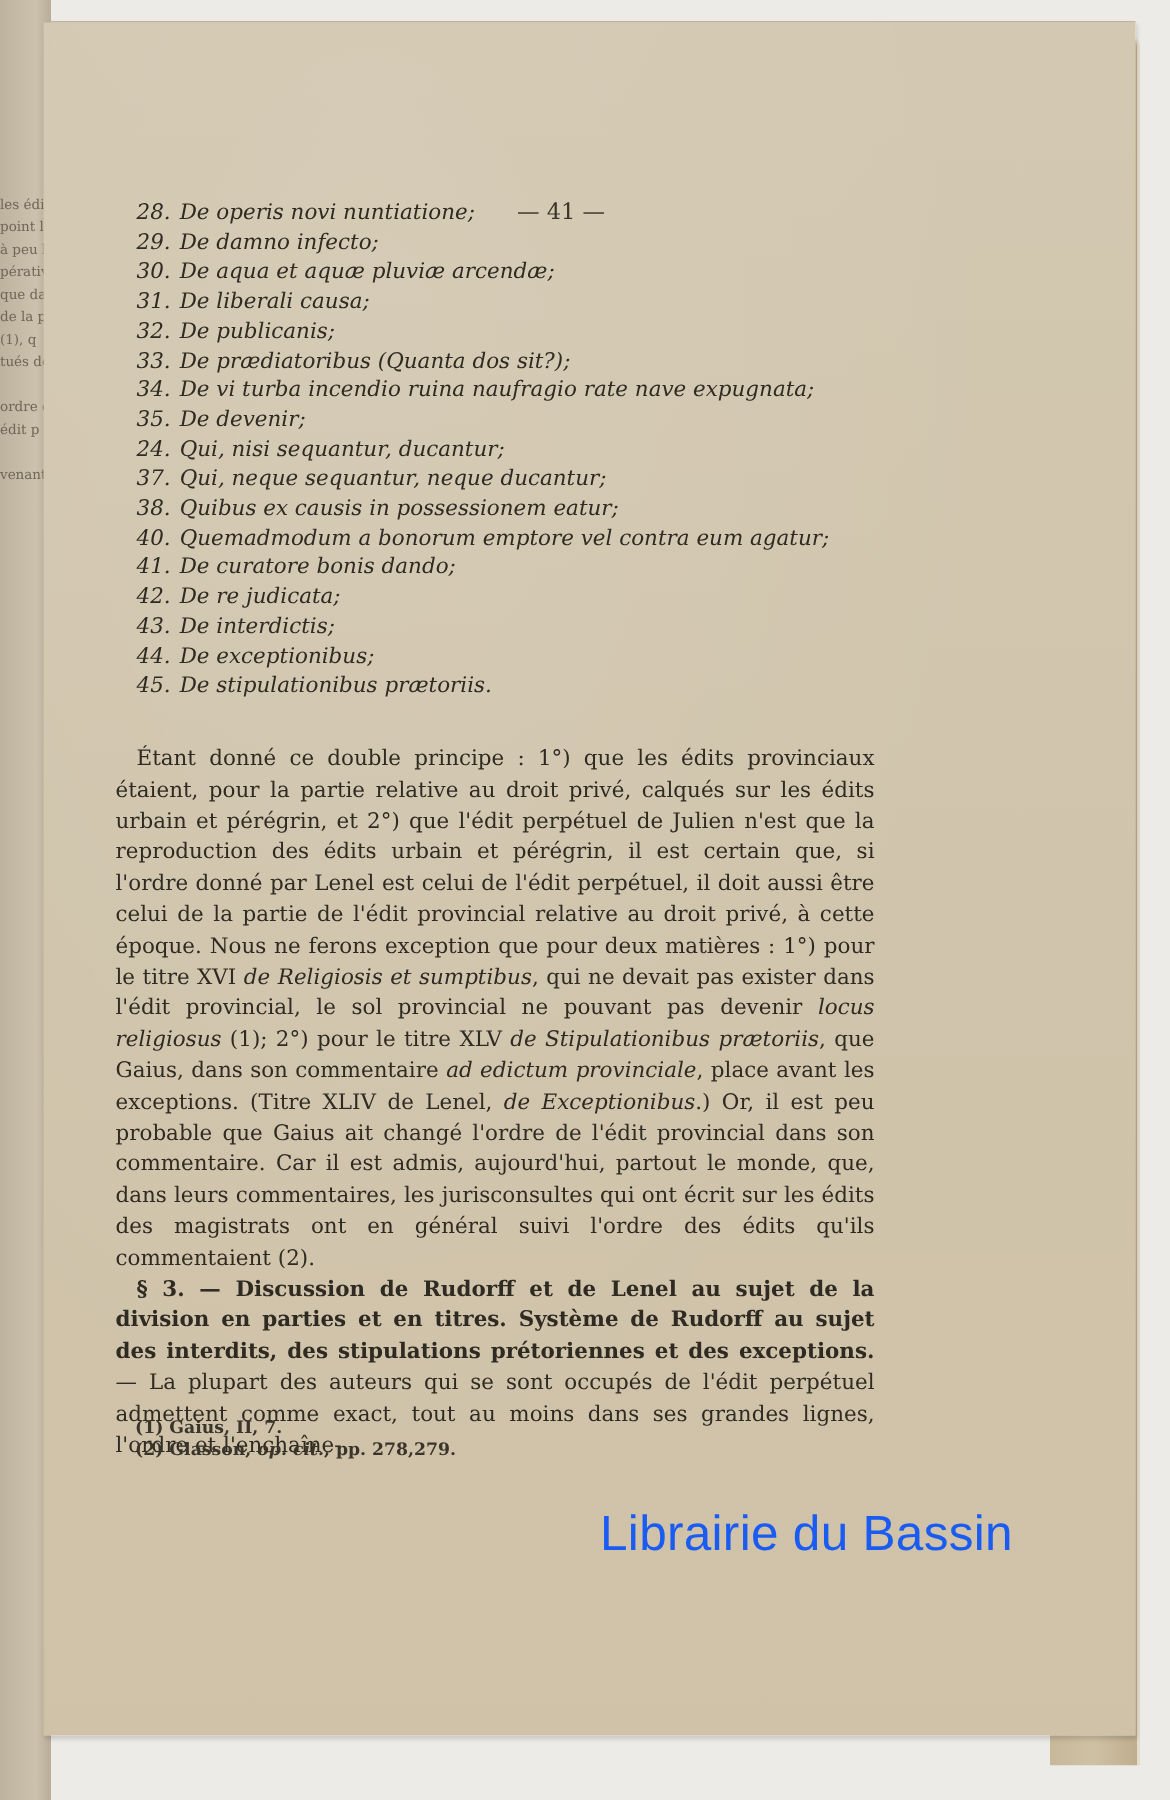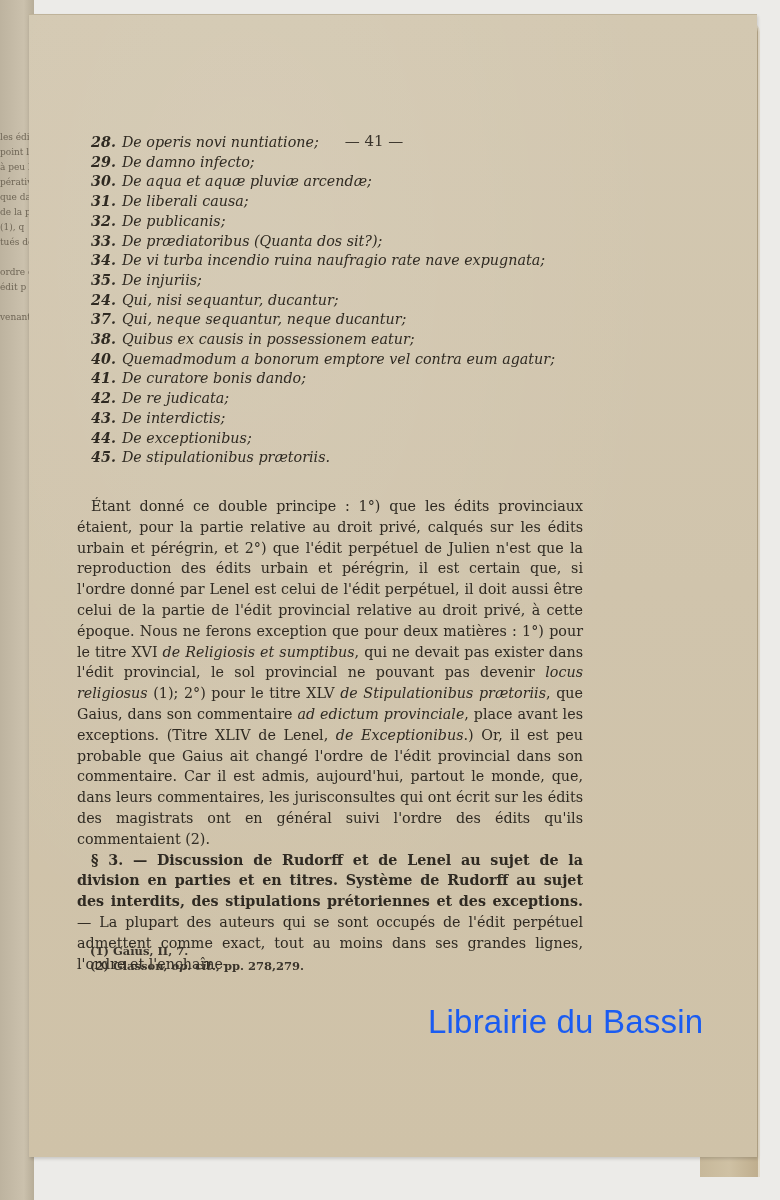--- a/index.html
+++ b/index.html
@@ -35,38 +35,37 @@
       border-top: 1px solid #bfb39a;
     }
     .page-number {
       position: absolute; left: 0; width: 100%; top: 117px; text-align: center;
       font-size: 15px; color: #3a342b; margin-left: -19px;
     }
     .titles {
       position: absolute; left: 91px; top: 133px;
       font-style: italic; font-size: 14.3px; line-height: 19.7px; color: #2f2a22;
     }
-    .titles .num { font-style: italic; margin-right: 6px; font-weight: bold; }
+    .titles .num { font-style: italic; margin-right: 6px; }
     .body-text {
       position: absolute; left: 77px; top: 496px; width: 506px;
       font-size: 14.3px; line-height: 20.8px; color: #2f2a22; text-align: justify;
     }
     .body-text p { margin: 0; text-indent: 14px; }
     .body-text i { }
     .section { font-weight: bold; }
     .footnotes {
       position: absolute; left: 90px; top: 944px;
       font-size: 11.5px; line-height: 15px; color: #3a342b; font-weight: bold;
     }
     .footnotes i { font-style: italic; }
     .watermark {
       position: absolute; left: 400px; top: 1003px;
       font-family: "Liberation Sans", sans-serif; font-size: 33px; color: #1a5cf2;
       letter-spacing: 0.2px;
-      margin-left: 28px;
     }
   </style>
 </head>
 <body>
 
 <div class="left-page">
   <div class="left-page-text">
     <div>les éditi</div>
     <div>point le</div>
     <div>à peu le</div>
@@ -91,21 +90,21 @@
 </div>
 
 <div class="titles" id="titles">
     <div><span class="num">28.</span><span>De operis novi nuntiatione;</span></div>
     <div><span class="num">29.</span><span>De damno infecto;</span></div>
     <div><span class="num">30.</span><span>De aqua et aquæ pluviæ arcendæ;</span></div>
     <div><span class="num">31.</span><span>De liberali causa;</span></div>
     <div><span class="num">32.</span><span>De publicanis;</span></div>
     <div><span class="num">33.</span><span>De prædiatoribus (Quanta dos sit?);</span></div>
     <div><span class="num">34.</span><span>De vi turba incendio ruina naufragio rate nave expugnata;</span></div>
-    <div><span class="num">35.</span><span>De injuriis;</span></div>
+    <div><span class="num">35.</span><span>De devenir;</span></div>
     <div><span class="num">24.</span><span>Qui, nisi sequantur, ducantur;</span></div>
     <div><span class="num">37.</span><span>Qui, neque sequantur, neque ducantur;</span></div>
     <div><span class="num">38.</span><span>Quibus ex causis in possessionem eatur;</span></div>
     <div><span class="num">40.</span><span>Quemadmodum a bonorum emptore vel contra eum agatur;</span></div>
     <div><span class="num">41.</span><span>De curatore bonis dando;</span></div>
     <div><span class="num">42.</span><span>De re judicata;</span></div>
     <div><span class="num">43.</span><span>De interdictis;</span></div>
     <div><span class="num">44.</span><span>De exceptionibus;</span></div>
     <div><span class="num">45.</span><span>De stipulationibus prætoriis.</span></div>
   </div>

